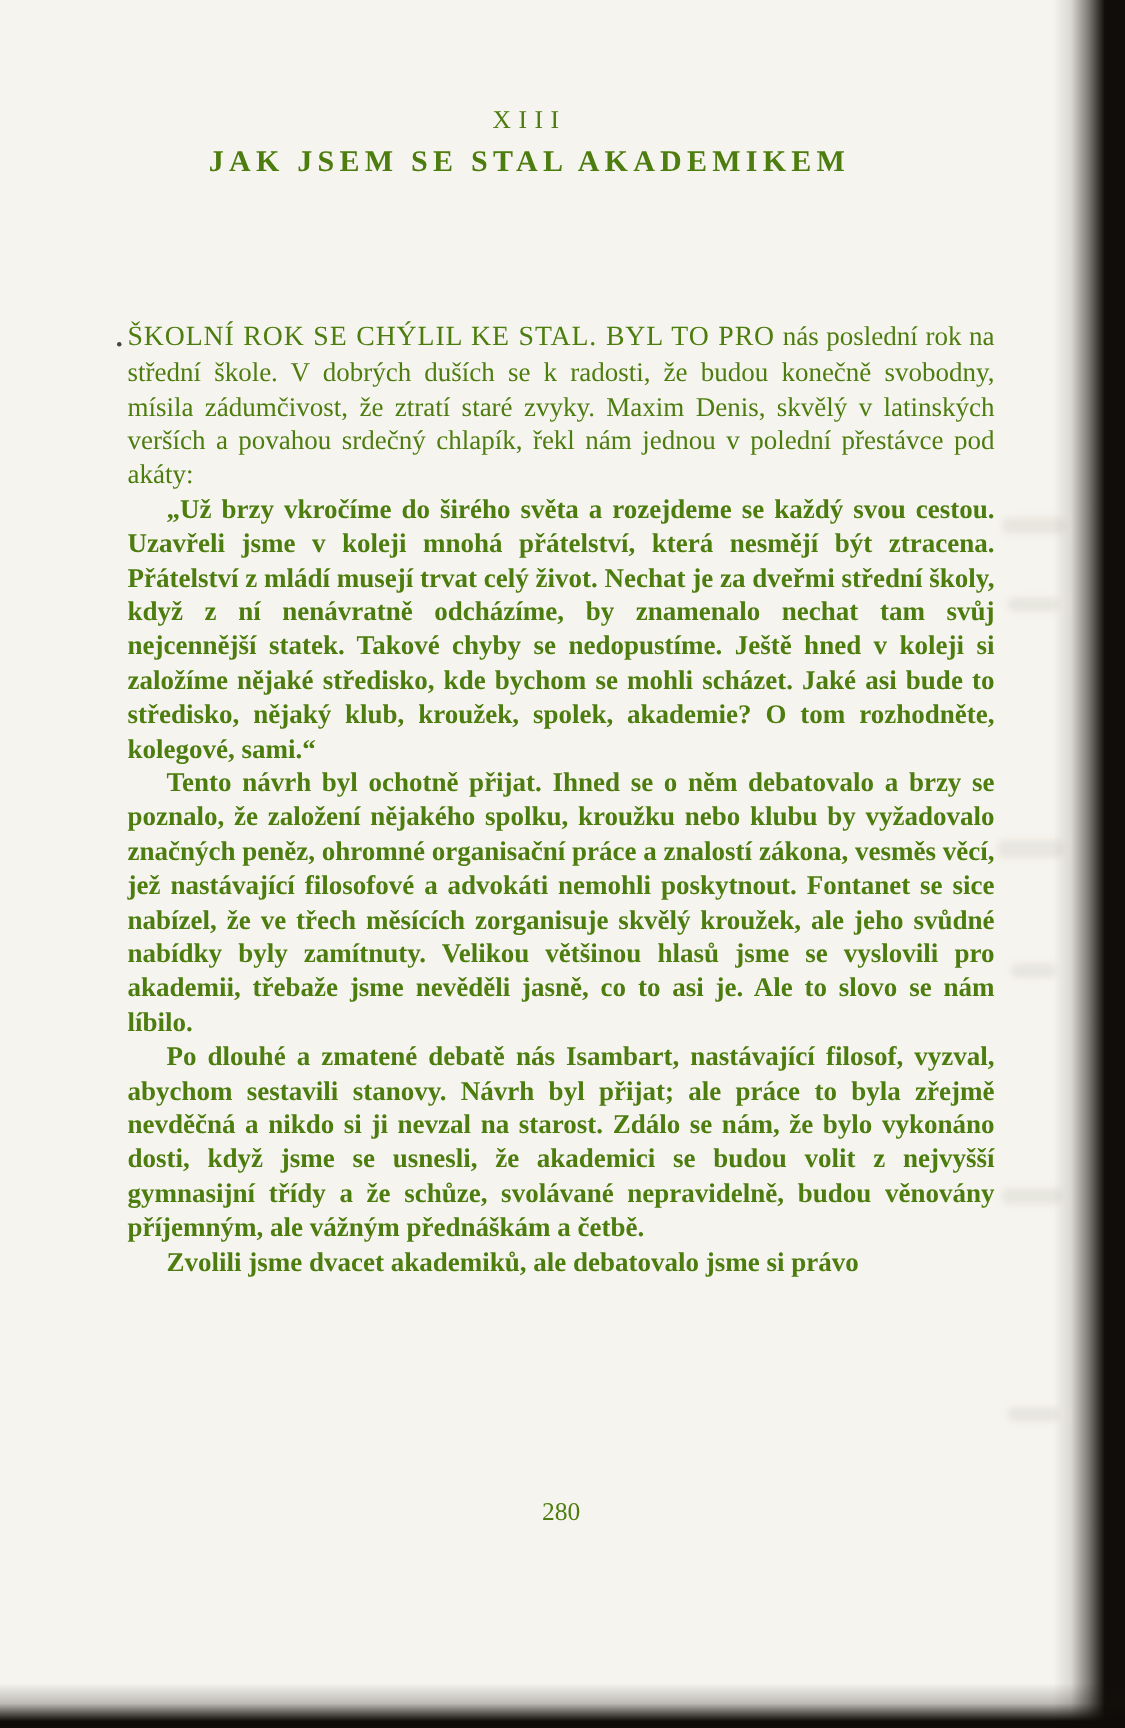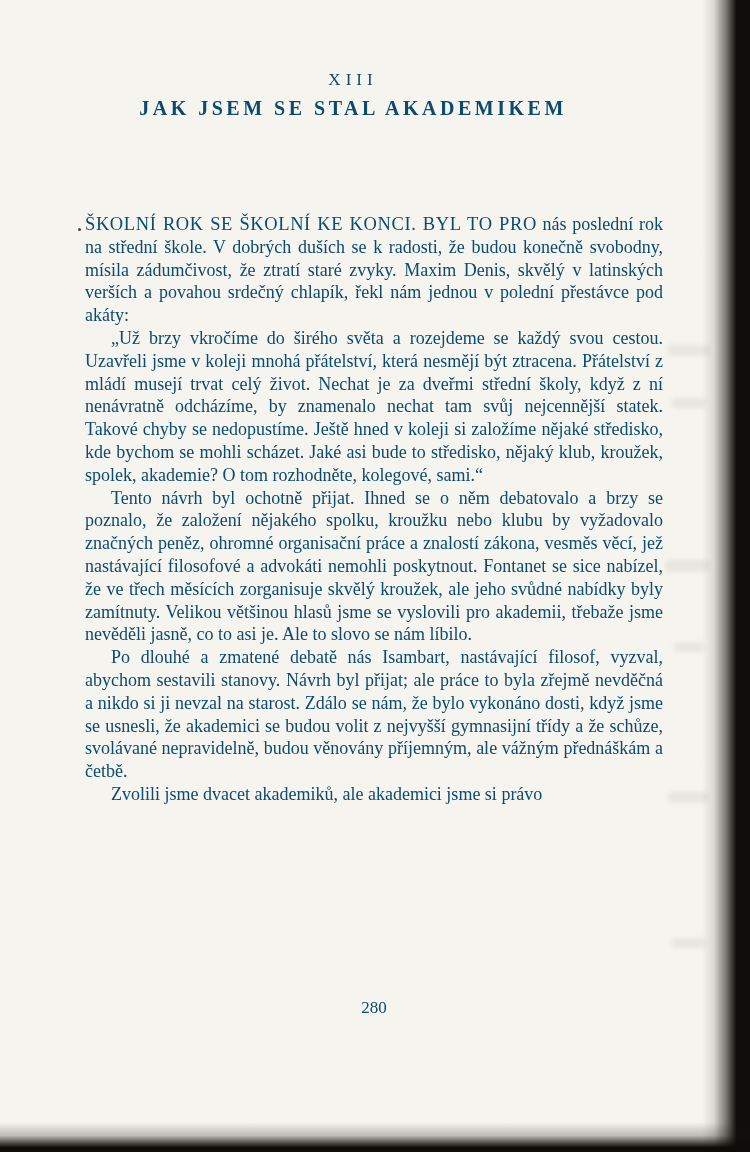--- a/index.html
+++ b/index.html
@@ -7,21 +7,21 @@
     padding: 0;
     background: #d8d5cf;
   }
   .scan-page {
     position: relative;
     width: 750px;
     height: 1152px;
     background: #f6f4ee;
     overflow: hidden;
     font-family: "Liberation Serif", "DejaVu Serif", serif;
-    color: #0c4a6e;
+    color: #4d7c0f;
   }
 
   
   .chapter-number {
     position: absolute;
     top: 70px;
     left: 0;
     width: 706px;
     text-align: center;
     font-size: 17px;
@@ -48,20 +48,21 @@
     font-size: 18px;
     line-height: 22.8px;
     text-align: justify;
   }
   .body-text p {
     margin: 0;
     padding: 0;
   }
   .body-text p.indent {
     text-indent: 26px;
+    font-weight: bold;
   }
   .lead-caps {
     font-size: 18.5px;
     letter-spacing: 0.6px;
   }
 
   
   .page-number {
     position: absolute;
     top: 998px;
@@ -125,29 +126,29 @@
 
 <div class="scan-page">
 
   <div class="chapter-number">XIII</div>
 
   <div class="chapter-title">JAK JSEM SE STAL AKADEMIKEM</div>
 
   <div class="speck"></div>
 
   <div class="body-text">
-    <p class="para first"><span class="lead-caps">ŠKOLNÍ ROK SE ŠKOLNÍ KE KONCI. BYL TO PRO</span> <span>nás poslední rok na střední škole. V dobrých duších se k radosti, že budou konečně svobodny, mísila zádumčivost, že ztratí staré zvyky. Maxim Denis, skvělý v latinských verších a povahou srdečný chlapík, řekl nám jednou v polední přestávce pod akáty:</span></p>
+    <p class="para first"><span class="lead-caps">ŠKOLNÍ ROK SE CHÝLIL KE STAL. BYL TO PRO</span> <span>nás poslední rok na střední škole. V dobrých duších se k radosti, že budou konečně svobodny, mísila zádumčivost, že ztratí staré zvyky. Maxim Denis, skvělý v latinských verších a povahou srdečný chlapík, řekl nám jednou v polední přestávce pod akáty:</span></p>
 
     <p class="para indent">„Už brzy vkročíme do širého světa a rozejdeme se každý svou cestou. Uzavřeli jsme v koleji mnohá přátelství, která nesmějí být ztracena. Přátelství z mládí musejí trvat celý život. Nechat je za dveřmi střední školy, když z ní nenávratně odcházíme, by znamenalo nechat tam svůj nejcennější statek. Takové chyby se nedopustíme. Ještě hned v koleji si založíme nějaké středisko, kde bychom se mohli scházet. Jaké asi bude to středisko, nějaký klub, kroužek, spolek, akademie? O tom rozhodněte, kolegové, sami.“</p>
 
     <p class="para indent">Tento návrh byl ochotně přijat. Ihned se o něm debatovalo a brzy se poznalo, že založení nějakého spolku, kroužku nebo klubu by vyžadovalo značných peněz, ohromné organisační práce a znalostí zákona, vesměs věcí, jež nastávající filosofové a advokáti nemohli poskytnout. Fontanet se sice nabízel, že ve třech měsících zorganisuje skvělý kroužek, ale jeho svůdné nabídky byly zamítnuty. Velikou většinou hlasů jsme se vyslovili pro akademii, třebaže jsme nevěděli jasně, co to asi je. Ale to slovo se nám líbilo.</p>
 
     <p class="para indent">Po dlouhé a zmatené debatě nás Isambart, nastávající filosof, vyzval, abychom sestavili stanovy. Návrh byl přijat; ale práce to byla zřejmě nevděčná a nikdo si ji nevzal na starost. Zdálo se nám, že bylo vykonáno dosti, když jsme se usnesli, že akademici se budou volit z nejvyšší gymnasijní třídy a že schůze, svolávané nepravidelně, budou věnovány příjemným, ale vážným přednáškám a četbě.</p>
 
-    <p class="para indent">Zvolili jsme dvacet akademiků, ale akademici jsme si právo</p>
+    <p class="para indent">Zvolili jsme dvacet akademiků, ale debatovalo jsme si právo</p>
   </div>
 
   <div class="page-number">280</div>
 
   <div class="smudge s1"></div>
   <div class="smudge s2"></div>
   <div class="smudge s3"></div>
   <div class="smudge s4"></div>
   <div class="smudge s5"></div>
   <div class="smudge s6"></div>

